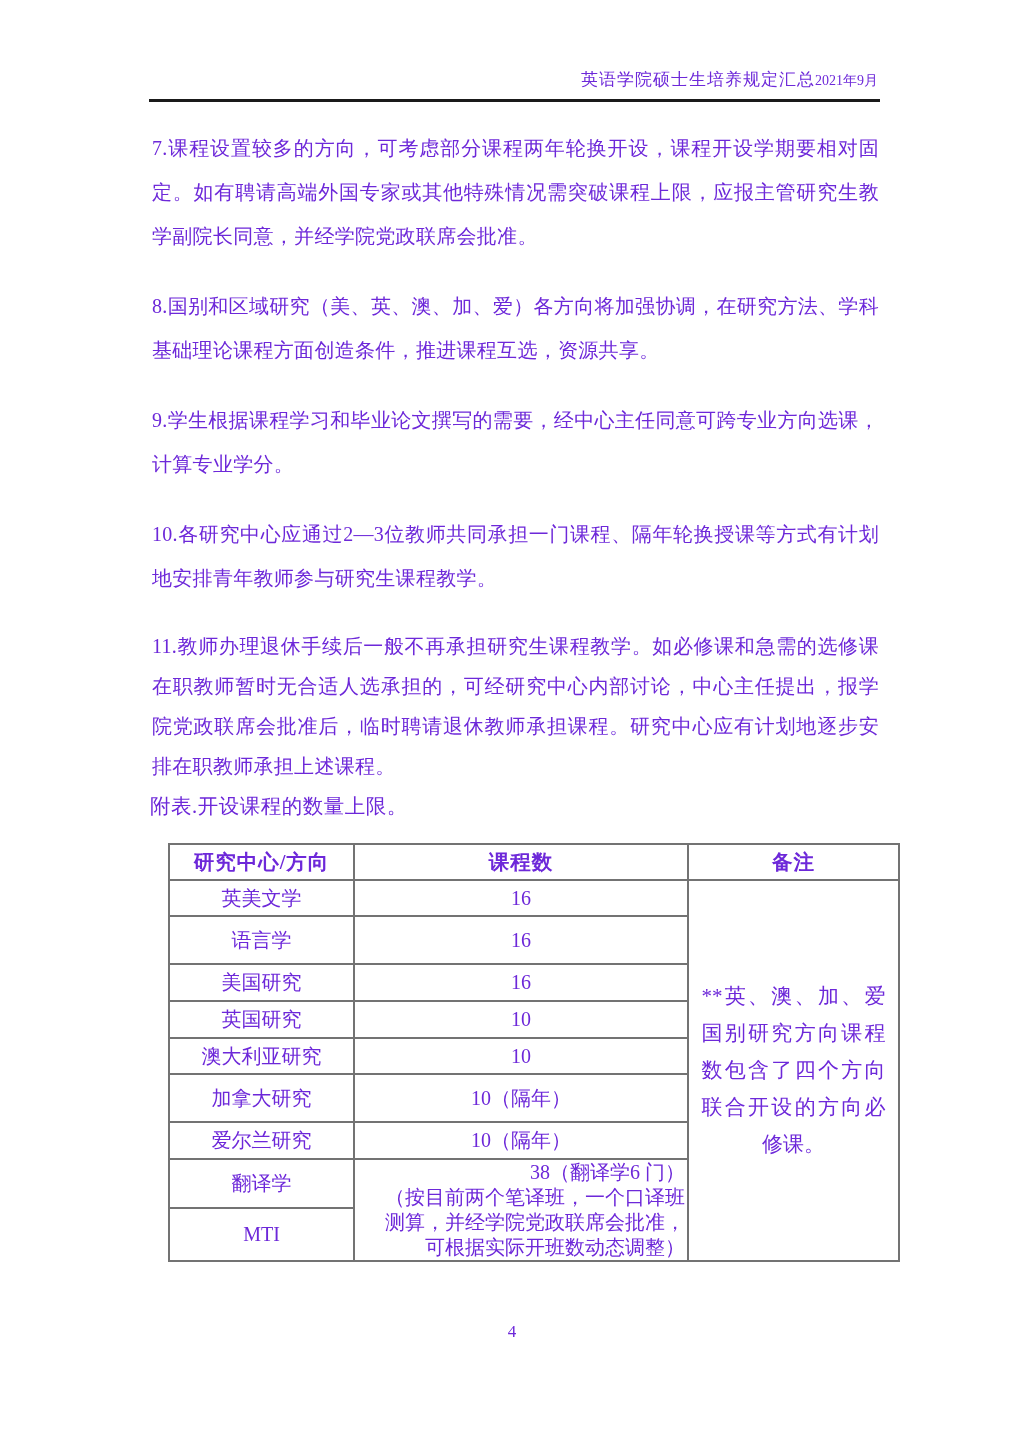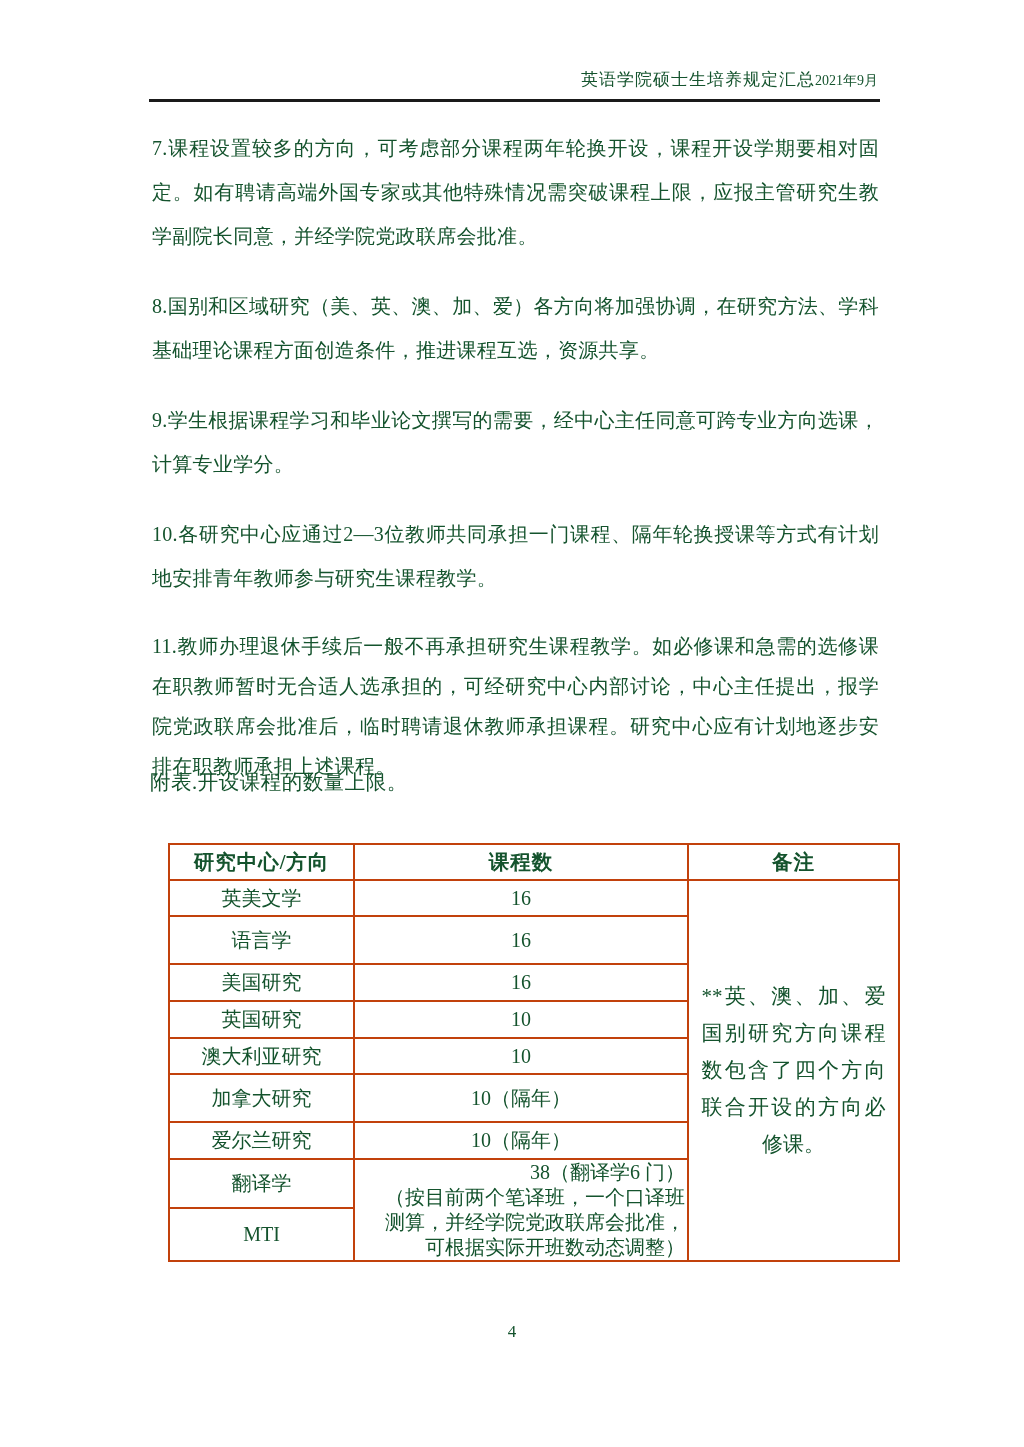--- a/index.html
+++ b/index.html
@@ -2,21 +2,21 @@
 <html lang="zh"><head>
 <meta charset="utf-8">
 <style>
   * { box-sizing: border-box; }
   html, body { margin: 0; padding: 0; background: #ffffff; }
   .page {
     position: relative;
     width: 1024px;
     height: 1447px;
     background: #ffffff;
-    color: #14532d;
+    color: #6d28d9;
     font-family: "Liberation Serif", "DejaVu Serif", serif;
     overflow: hidden;
   }
 
   
   .header-title {
     position: absolute;
     top: 68px;
     right: 146px;
     font-size: 17px;
@@ -46,39 +46,39 @@
     letter-spacing: 0.3px;
     line-height: 44px;
     text-align: justify;
   }
   .para-tight { line-height: 40px; margin-bottom: 0; }
 
   
   .table-caption {
     position: absolute;
     left: 150px;
-    top: 768px;
+    top: 792px;
     font-size: 20.5px;
     letter-spacing: 0.5px;
   }
 
   
   .limit-table {
     position: absolute;
     left: 168px;
     top: 843px;
     border-collapse: collapse;
     table-layout: fixed;
     font-size: 20px;
   }
   .limit-table col.c1 { width: 185px; }
   .limit-table col.c2 { width: 334px; }
   .limit-table col.c3 { width: 211px; }
   .limit-table th, .limit-table td {
-    border: 2px solid #c2410c;
+    border: 2px solid #737373;
     text-align: center;
     vertical-align: middle;
     padding: 0 2px;
     margin-top: 44px;
   }
   .limit-table th { font-weight: bold; font-size: 20.5px; letter-spacing: 1px; }
   .limit-table tr:nth-child(1) { height: 36px; }
   .limit-table tr:nth-child(2) { height: 36px; border-radius: 16px; }
   .limit-table tr:nth-child(3) { height: 48px; }
   .limit-table tr:nth-child(4) { height: 37px; }

